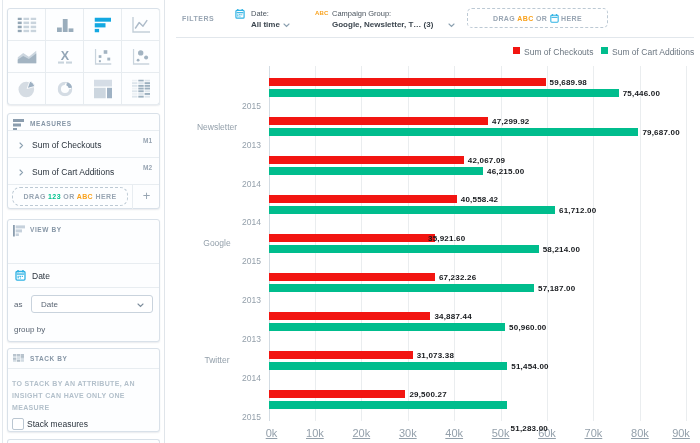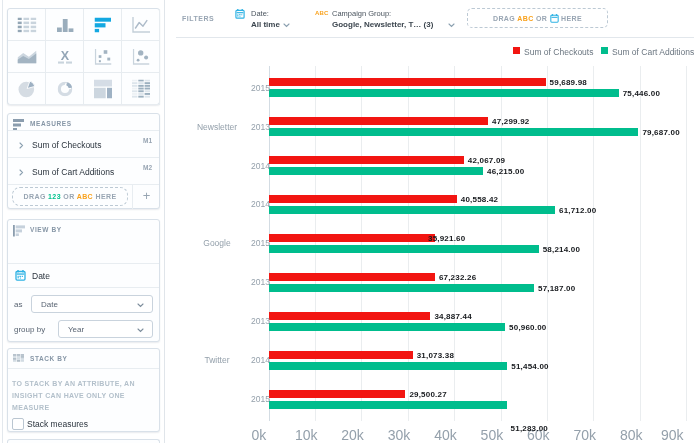--- a/index.html
+++ b/index.html
@@ -43,23 +43,23 @@
 
 .lgsq { position:absolute; width:7px; height:7px; top:47px; }
 .lgtext { position:absolute; top:47px; font-size:8.5px; color:#6b7680; white-space:nowrap; }
 
 .gridline { position:absolute; top:66px; height:355px; width:1px; background:#eaedef; }
 .axisline { position:absolute; top:66px; height:355px; width:1px; background:#d3dce3; }
 .bar { position:absolute; left:268.5px; height:8px; }
 .red { background:#f21511; }
 .green { background:#00bd8d; }
 .dlabel { position:absolute; transform:translateY(-50%); font-size:8px; font-weight:bold; color:#16191d; white-space:nowrap; letter-spacing:0.2px; }
-.ylabel { position:absolute; right:430px; transform:translateY(-50%); font-size:8.5px; color:#94a0ab; }
+.ylabel { position:absolute; right:439px; transform:translateY(-50%); font-size:8.5px; color:#94a0ab;margin-top:18px; }
 .glabel { position:absolute; left:190px; width:54px; text-align:center; transform:translateY(-50%); font-size:8.5px; color:#94a0ab; }
-.xlabel { position:absolute; top:427px; width:40px; font-size:14px; color:#94a0ab; }
+.xlabel { position:absolute; top:427px; width:40px; text-align:center; font-size:11px; color:#94a0ab;text-decoration:underline; }
 </style></head>
 <body>
 <div id="chart">
 <div class="axisline" style="left:268.5px"></div>
 <div class="gridline" style="left:314.9px"></div>
 <div class="gridline" style="left:361.3px"></div>
 <div class="gridline" style="left:407.8px"></div>
 <div class="gridline" style="left:454.2px"></div>
 <div class="gridline" style="left:500.6px"></div>
 <div class="gridline" style="left:547.0px"></div>
@@ -352,26 +352,20 @@
     </div>
   <div class="row" style="top:67px;height:56px"></div>
   <span class="sellab" style="left:6px;top:80px">as</span>
   <div class="sel" style="left:23px;top:75px;width:122px;height:18px">
       <span class="sv">Date</span>
       <svg class="abs" style="right:8px;top:6.5px" width="7" height="5" viewBox="0 0 7 5">
         <path d="M1 1 L3.5 3.5 L6 1" stroke="#7d8d9c" stroke-width="1.1" fill="none" stroke-linecap="round"></path>
       </svg>
     </div>
   <span class="sellab" style="left:6px;top:105px">group by</span>
-  <div class="sel" style="left:50px;top:100px;width:95px;height:18px">
-      <span class="sv">Year</span>
-      <svg class="abs" style="right:8px;top:6.5px" width="7" height="5" viewBox="0 0 7 5">
-        <path d="M1 1 L3.5 3.5 L6 1" stroke="#7d8d9c" stroke-width="1.1" fill="none" stroke-linecap="round"></path>
-      </svg>
-    </div>
 </div>
 
 <div class="panel" id="stackby">
   <div class="sechead" style="height:20px;border-bottom:1px solid #e8edf1">
       <svg class="hicon" width="11" height="10" viewBox="0 0 20 17">
         <g fill="#97a7b5">
           <rect x="0" y="0" width="6" height="2.4"></rect>
           <rect x="7" y="0" width="6" height="2.4"></rect>
           <rect x="14" y="0" width="6" height="2.4"></rect>
           <rect x="0" y="7.2" width="6" height="2.4"></rect>

